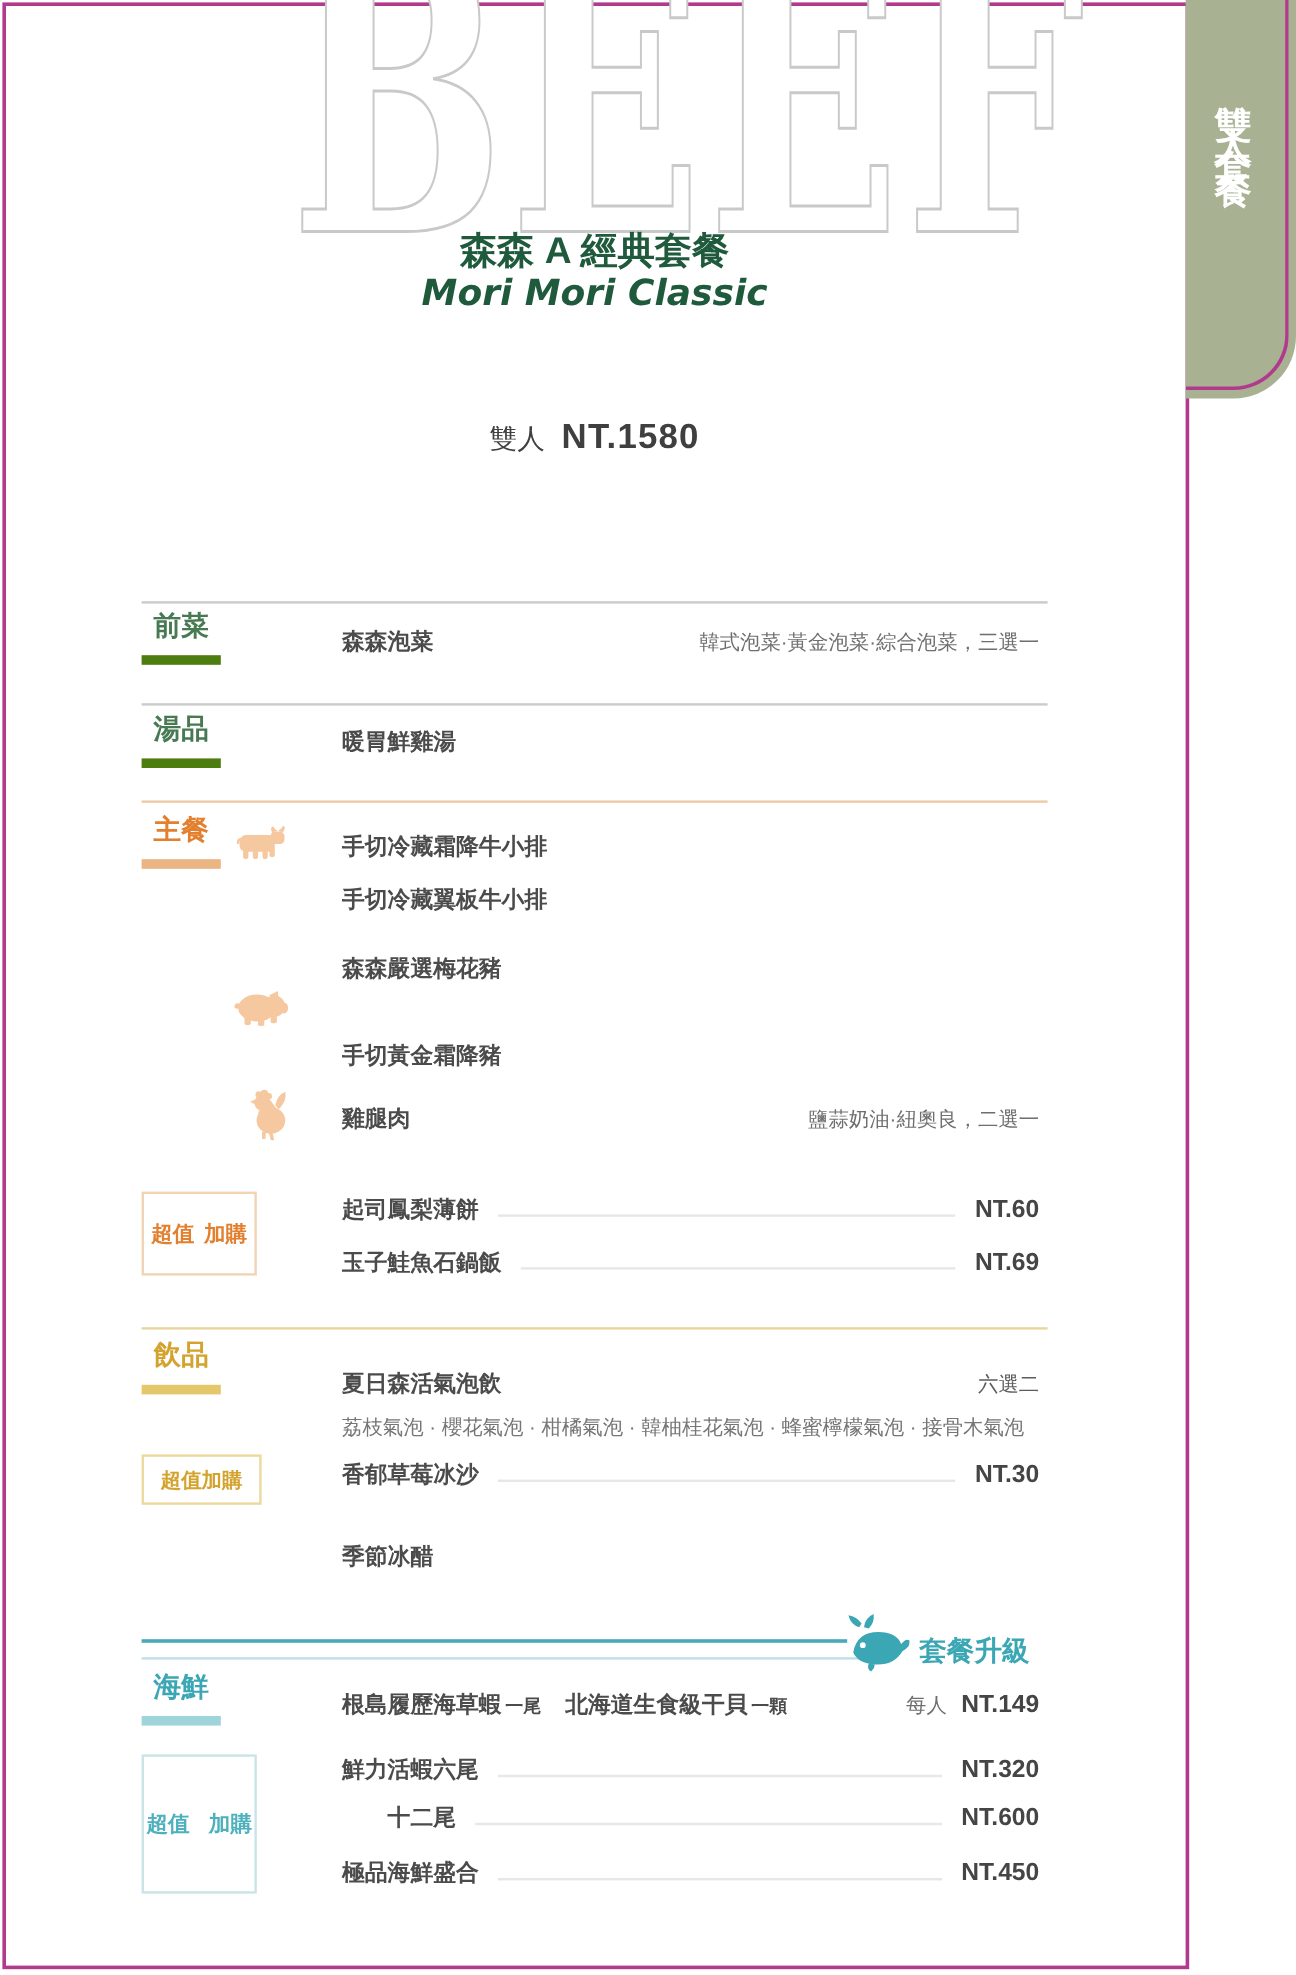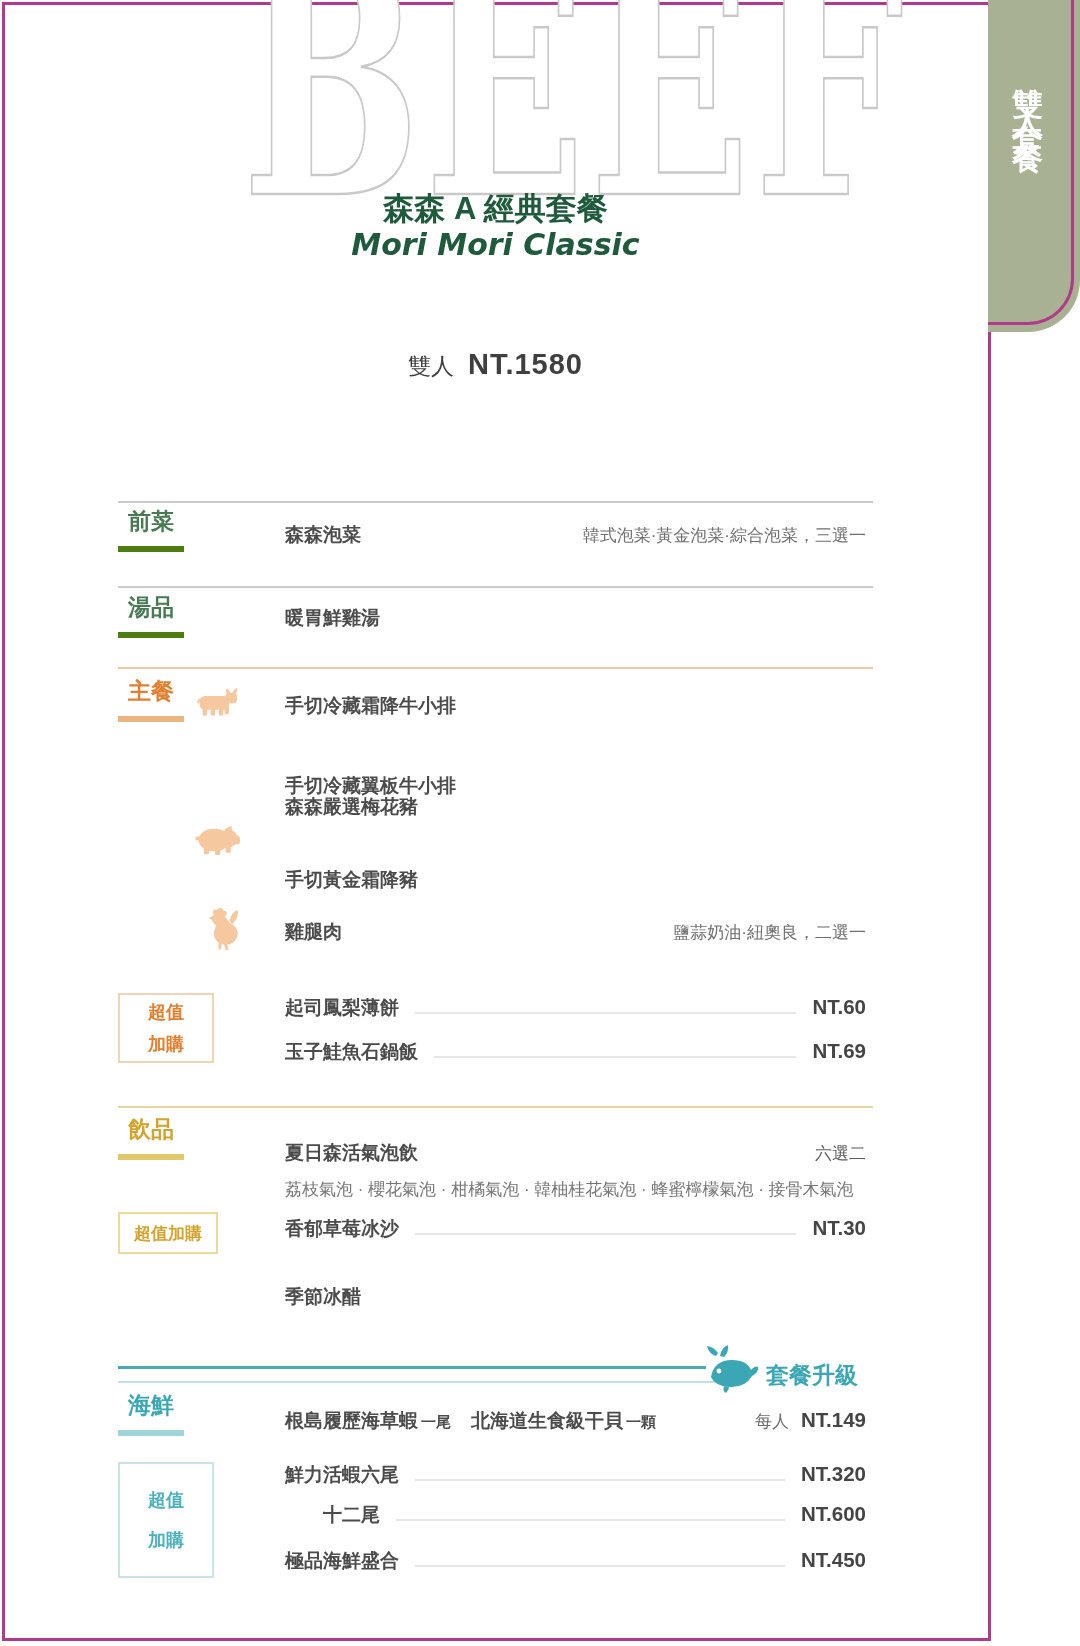--- a/index.html
+++ b/index.html
@@ -43,39 +43,39 @@
   .serving{position:absolute;top:348px;left:118px;width:755px;display:flex;
     justify-content:center;align-items:baseline;gap:14px;color:#3f3f3f;}
   .serving .zh{font-size:23px;font-weight:400;}
   .serving .nt{font-size:29px;font-weight:700;letter-spacing:1px;}
   
   .hr{position:absolute;left:118px;width:755px;height:0;border-top:2px solid #cbcbcb;}
   .hr.orange{border-top-color:#edcaa6;}
   .hr.gold{border-top-color:#e9d69e;}
   
   .sec-label{position:absolute;left:118px;width:66px;text-align:center;
-    font-size:23px;font-weight:700;padding-bottom:9px;border-bottom:6px solid #4d7c0f;}
+    font-size:23px;font-weight:700;padding-bottom:9px;border-bottom:8px solid #4d7c0f;}
   .sec-label.green{color:#477a52;}
   .sec-label.orange{color:#e2802f;border-bottom-color:#eab583;}
   .sec-label.gold{color:#d3a32e;border-bottom-color:#e3c76a;}
   .sec-label.teal{color:#3ba7b5;border-bottom-color:#9fd4da;}
   
   .row{position:absolute;left:285px;right:214px;display:flex;align-items:baseline;}
   .row .name{font-size:19px;font-weight:600;color:#4b4b4b;white-space:nowrap;}
   .row .unit{font-size:15px;font-weight:600;color:#4b4b4b;margin-left:3px;white-space:nowrap;}
   .row .gap{width:20px;}
   .row .leader{flex:1;align-self:flex-end;margin:0 16px 7px;border-bottom:2px solid #e7e7e7;}
   .row .note{font-size:17px;color:#6f6f6f;white-space:nowrap;}
   .row .push{margin-left:auto;}
   .row .price{font-size:20.5px;font-weight:700;color:#454545;white-space:nowrap;}
   .row .pergap{margin-left:12px;}
   .flavors{position:absolute;left:285px;right:206px;font-size:17px;color:#767676;white-space:nowrap;}
   
   .addon-box{position:absolute;left:118px;box-sizing:border-box;display:flex;
-    flex-direction:column;align-items:center;justify-content:center;font-weight:700;}
+    flex-direction:row;align-items:center;justify-content:center;font-weight:700;}
   .addon-box.orange{top:993px;width:96px;height:70px;border:2px solid #f0d4b4;
     color:#e2802f;font-size:18px;gap:8px;}
   .addon-box.gold{top:1212px;width:100px;height:42px;border:2px solid #ecd99b;
     color:#d3a32e;font-size:17px;}
   .addon-box.teal{top:1462px;width:96px;height:116px;border:2px solid #c9e4e8;
     color:#4db0bd;font-size:18px;gap:16px;}
   
   .up-thick{position:absolute;left:118px;top:1366px;width:588px;height:3px;background:#4aa9b6;}
   .up-thin{position:absolute;left:118px;top:1381px;width:620px;height:2px;background:#bfe0e5;}
   .up-label{position:absolute;left:766px;top:1360px;font-size:23px;font-weight:700;color:#3ba7b5;white-space:nowrap;}
@@ -128,21 +128,21 @@
       <rect x="9" y="26" width="6" height="12" rx="2"></rect>
       <rect x="20" y="26" width="6" height="12" rx="2"></rect>
       <rect x="31" y="26" width="6" height="12" rx="2"></rect>
       <rect x="39" y="24" width="6" height="12" rx="2"></rect>
       <path d="M6 14 q-5 1 -4 7 l3 0 q-1 -4 2 -5 Z"></path>
     </g>
   </svg>
   <div class="row" style="top:693px;">
     <span class="name">手切冷藏霜降牛小排</span>
   </div>
-  <div class="row" style="top:737px;margin-top:36px;">
+  <div class="row" style="top:737px;">
     <span class="name">手切冷藏翼板牛小排</span>
   </div>
 
   <svg class="icon" style="left:194px;top:822px;" width="48" height="36" viewBox="0 0 64 46">
     <g fill="#f5c8a0">
       <ellipse cx="27" cy="23" rx="21" ry="15"></ellipse>
       <circle cx="46" cy="21" r="12"></circle>
       <ellipse cx="57" cy="23" rx="4.5" ry="6"></ellipse>
       <path d="M40 9 L50 4 L51 14 Z"></path>
       <rect x="13" y="32" width="7" height="10" rx="2"></rect>

